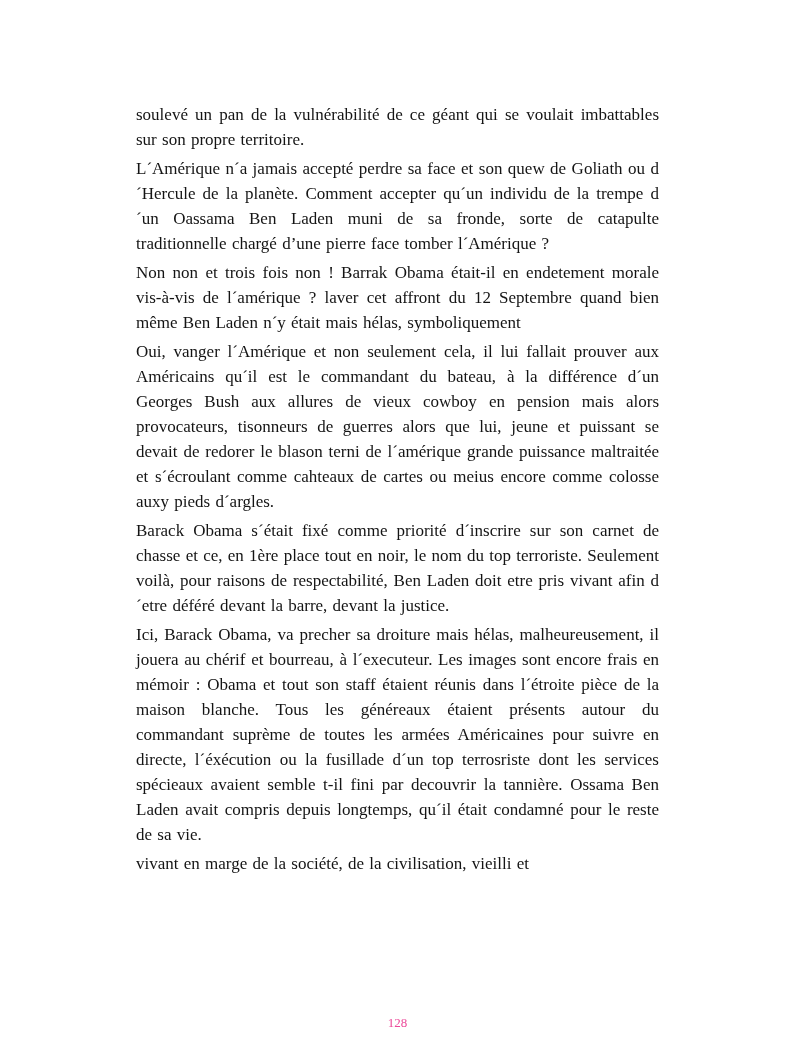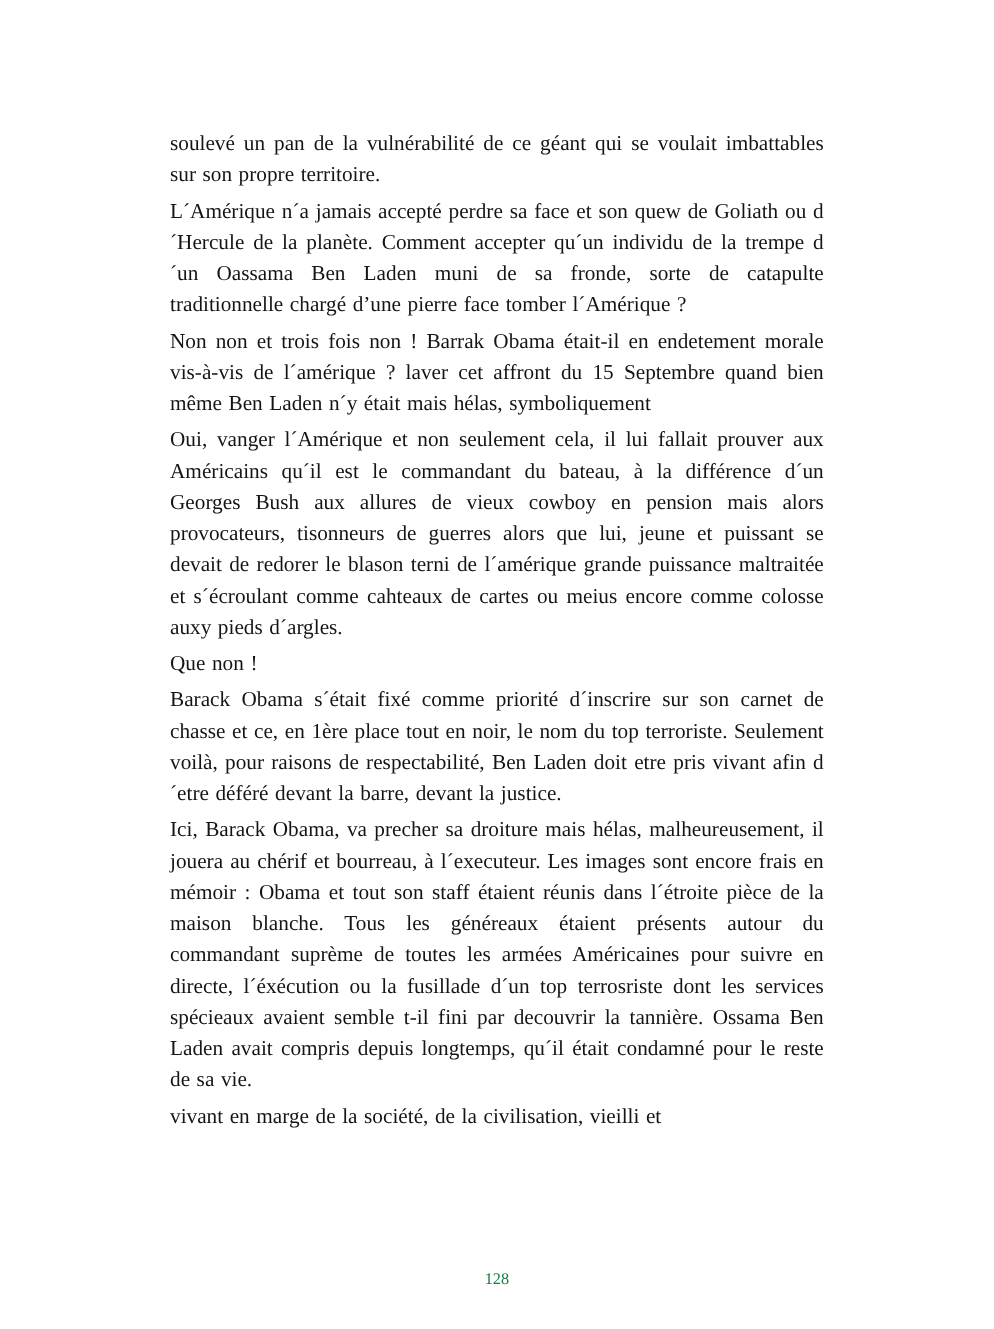--- a/index.html
+++ b/index.html
@@ -35,31 +35,30 @@
     margin: 4px;
     padding: 0;
   }
   .page-number {
     position: absolute;
     left: 0;
     top: 1015px;
     width: 100%;
     text-align: center;
     font-size: 13px;
-    color: #15803d;
+    color: #ec4899;
   }
 </style>
 </head>
 <body>
 
 <div class="page">
   <div class="content">
     <p>soulevé un pan de la vulnérabilité de ce géant qui se voulait imbattables sur son propre territoire.</p>
     <p>L´Amérique n´a jamais accepté perdre sa face et son quew de Goliath ou d´Hercule de la planète. Comment accepter qu´un individu de la trempe d´un Oassama Ben Laden muni de sa fronde, sorte de catapulte traditionnelle chargé d’une pierre face tomber l´Amérique ?</p>
-    <p>Non non et trois fois non ! Barrak Obama était-il en endetement morale vis-à-vis de l´amérique ? laver cet affront du 15 Septembre quand bien même Ben Laden n´y était mais hélas, symboliquement</p>
+    <p>Non non et trois fois non ! Barrak Obama était-il en endetement morale vis-à-vis de l´amérique ? laver cet affront du 12 Septembre quand bien même Ben Laden n´y était mais hélas, symboliquement</p>
     <p>Oui, vanger l´Amérique et non seulement cela, il lui fallait  prouver aux Américains qu´il est le commandant du bateau, à la différence d´un  Georges Bush aux allures de vieux cowboy en pension mais alors provocateurs, tisonneurs de guerres alors que lui, jeune et puissant se devait de redorer le blason terni de l´amérique grande puissance maltraitée et s´écroulant comme cahteaux de cartes ou meius encore comme colosse auxy pieds d´argles.</p>
-    <p>Que non !</p>
     <p>Barack Obama s´était fixé comme priorité d´inscrire sur son carnet de chasse et ce, en 1ère place tout en noir, le nom du top terroriste. Seulement voilà, pour raisons de respectabilité, Ben Laden doit etre pris vivant afin d´etre déféré devant la barre, devant la justice.</p>
     <p>Ici, Barack Obama, va precher sa droiture mais hélas, malheureusement, il jouera au chérif et bourreau, à l´executeur. Les images sont encore frais en mémoir : Obama et tout son staff étaient réunis dans l´étroite pièce de la maison blanche. Tous les généreaux étaient présents autour du commandant suprème de toutes les armées Américaines pour suivre en directe, l´éxécution ou la fusillade d´un top terrosriste dont les services spécieaux avaient semble t-il fini par decouvrir la tannière. Ossama Ben Laden avait compris depuis longtemps, qu´il était condamné pour le reste de sa vie.</p>
     <p>vivant  en marge de la société, de la civilisation, vieilli et</p>
   </div>
   <div class="page-number">128</div>
 </div>
 
 </body></html>

